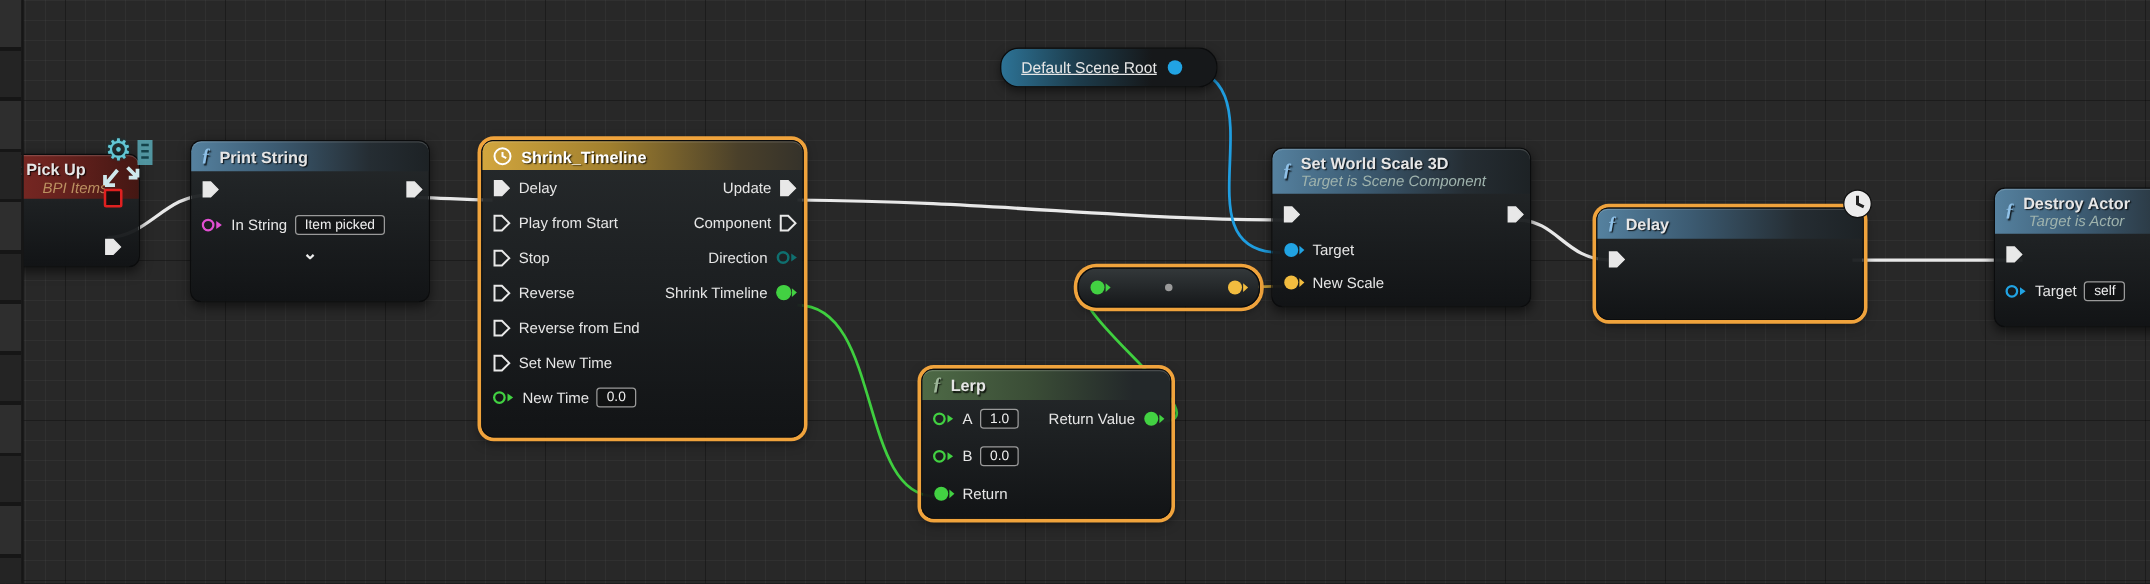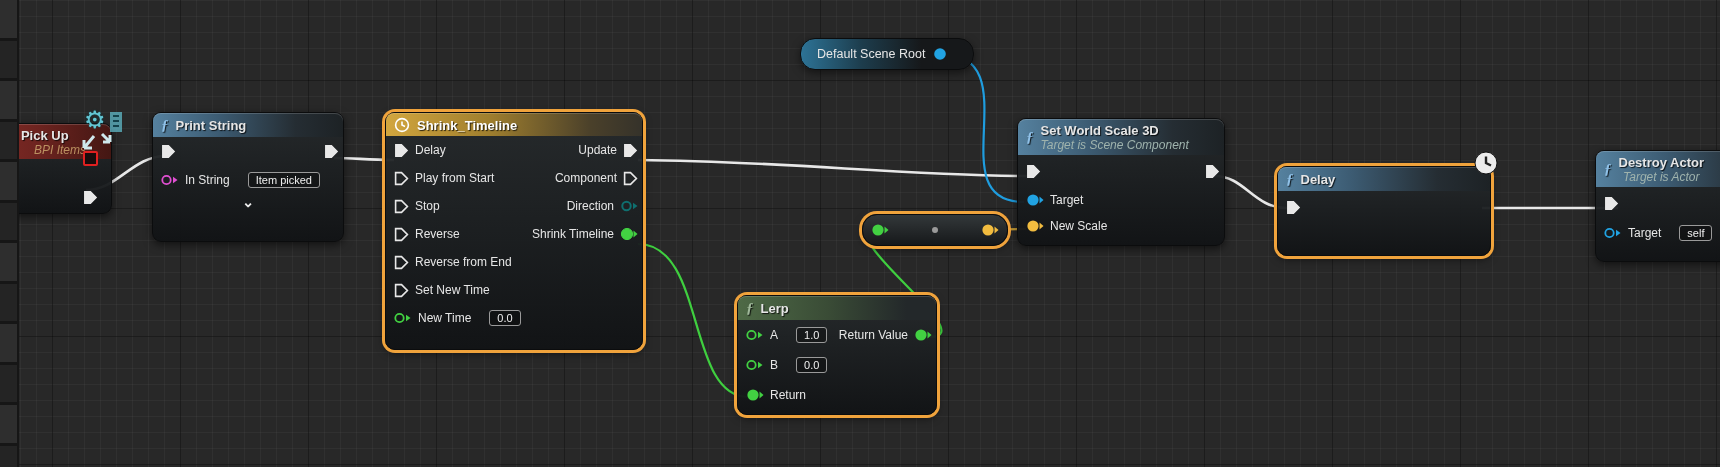--- a/index.html
+++ b/index.html
@@ -30,21 +30,21 @@
   .h-green{background:linear-gradient(90deg,#4e6a46 0%,#3a4c36 45%,#23282a 85%);}
   .h-red{background:linear-gradient(90deg,#94302a 0%,#6e2420 55%,#441713 100%);}
   .fx{font-family:"Liberation Serif",serif;font-style:italic;font-weight:bold;font-size:15px;color:#8fc1e8;}
   .h-green .fx{color:#9fb89a;}
   .row{display:flex;align-items:center;gap:6px;height:28px;padding:0 6px 0 8px;}
   .row.r{justify-content:flex-end;padding:0 4px 0 6px;}
   .cols{display:flex;justify-content:space-between;}
   .pin{display:inline-block;line-height:0;}
   .pin svg{display:block;}
   .vbox{border:1px solid #9a9a9a;border-radius:3px;padding:1px 7px;font-size:11px;
-    background:rgba(8,8,8,.35);color:#efefef;white-space:nowrap;margin-left:12px;}
+    background:rgba(8,8,8,.35);color:#efefef;white-space:nowrap;}
   .devband{height:23px;margin:4px 0 0 0;display:flex;align-items:center;justify-content:center;
     font-weight:bold;font-size:13px;color:#fff;text-shadow:1px 1px 2px #000;
     background:repeating-linear-gradient(45deg,#8f8420 0 14px,#33301a 14px 28px);}
   .chev{display:flex;justify-content:center;align-items:center;height:14px;color:#eee;
     font-size:14px;font-weight:bold;line-height:10px;}
   .pill{position:absolute;z-index:2;height:30px;border-radius:15px;border:1px solid #0b0c0d;
     display:flex;align-items:center;box-shadow:0 3px 8px rgba(0,0,0,.5);
     background:linear-gradient(90deg,#2d7396 0%,#1d3d4d 35%,#16181a 70%);}
   .pill.sel{box-shadow:0 0 0 3px #f0a33c,0 3px 8px rgba(0,0,0,.5);}
   .badge{position:absolute;z-index:3;}
@@ -389,21 +389,21 @@
           <svg width="18" height="12" viewBox="0 0 18 12">
             <circle cx="5.5" cy="6" r="4.2" fill="none" stroke="#21a3e3" stroke-width="1.8"></circle>
             <path d="M12 2.8 L16.5 6 L12 9.2 Z" fill="#21a3e3"></path>
           </svg>
         </span>
         <span class="lbl">Target</span>
         <span class="vbox">self</span>
       </div>
   </div>
 
-  <div class="pill" style="left:800px;top:38px;width:148px;padding:0 8px 0 16px;gap:8px;">
+  <div class="pill" style="left:800px;top:38px;width:148px;padding:0 8px 0 16px;gap:8px;text-decoration:underline;">
     <span class="lbl" style="font-size:12.5px;">Default Scene Root</span>
     <span class="pin">
         <svg width="14" height="14" viewBox="0 0 14 14">
           <circle cx="7" cy="7" r="5.8" fill="#21a3e3"></circle>
         </svg>
       </span>
   </div>
 
 </div>
 

